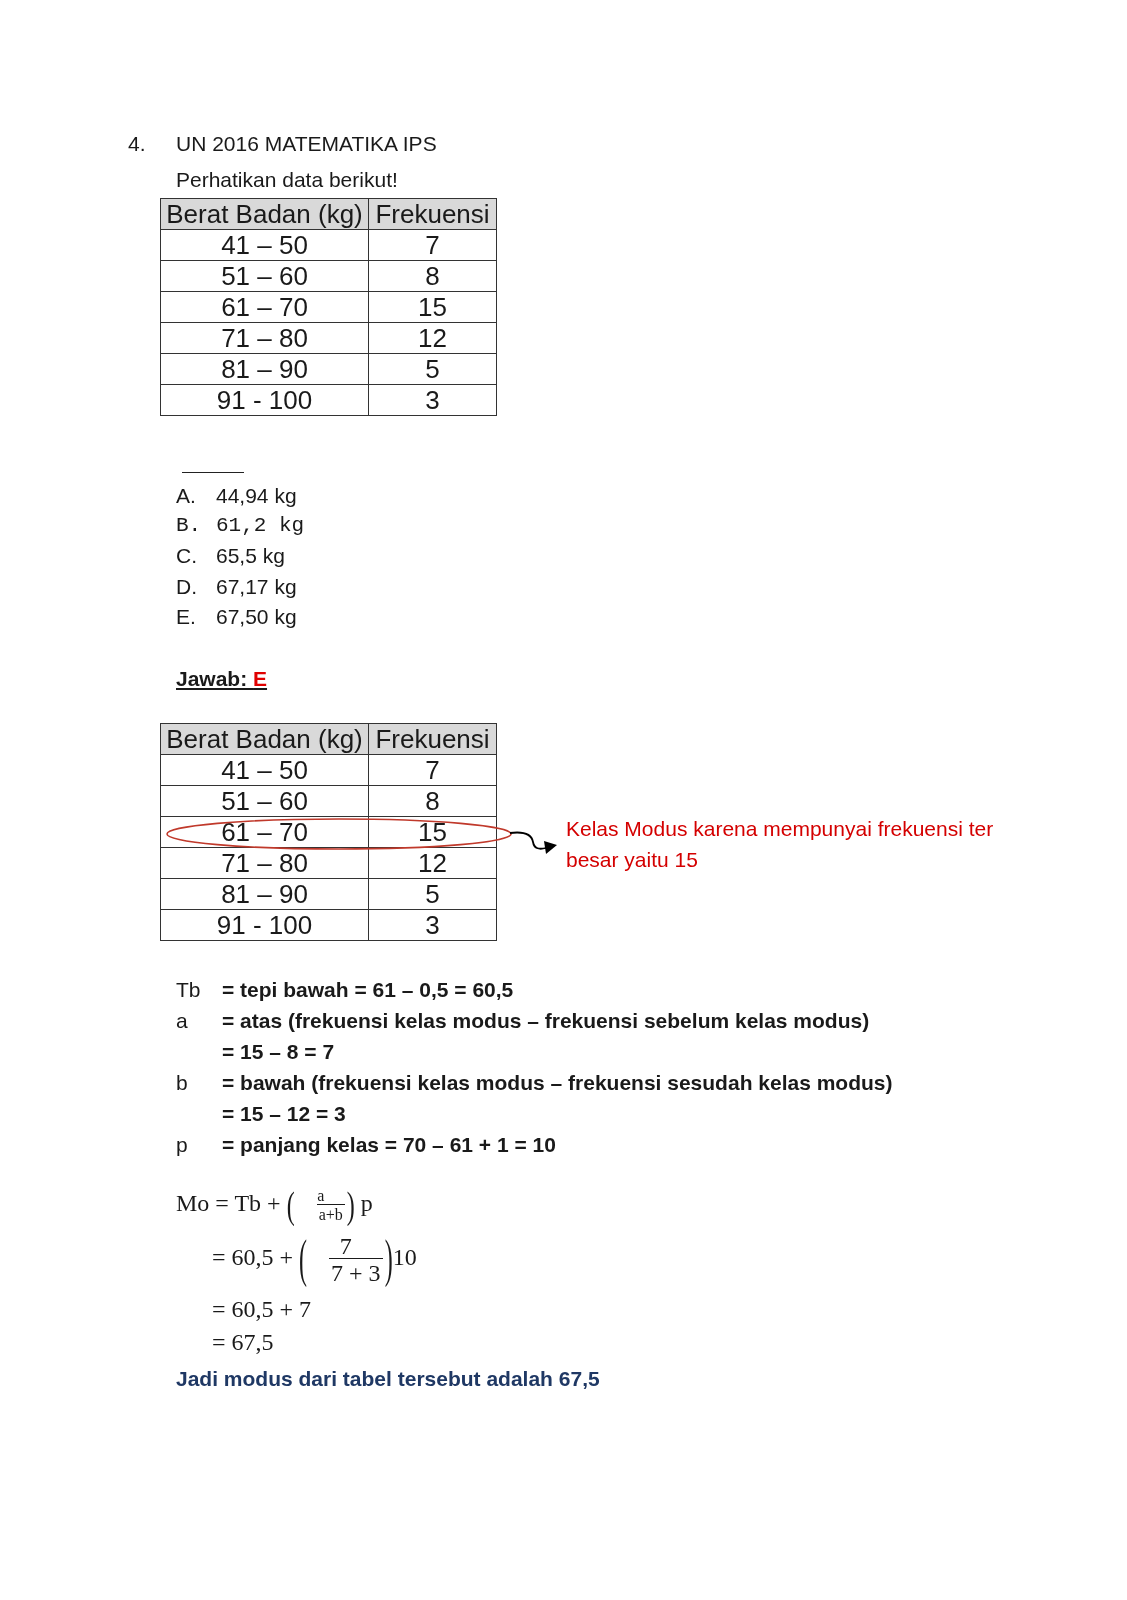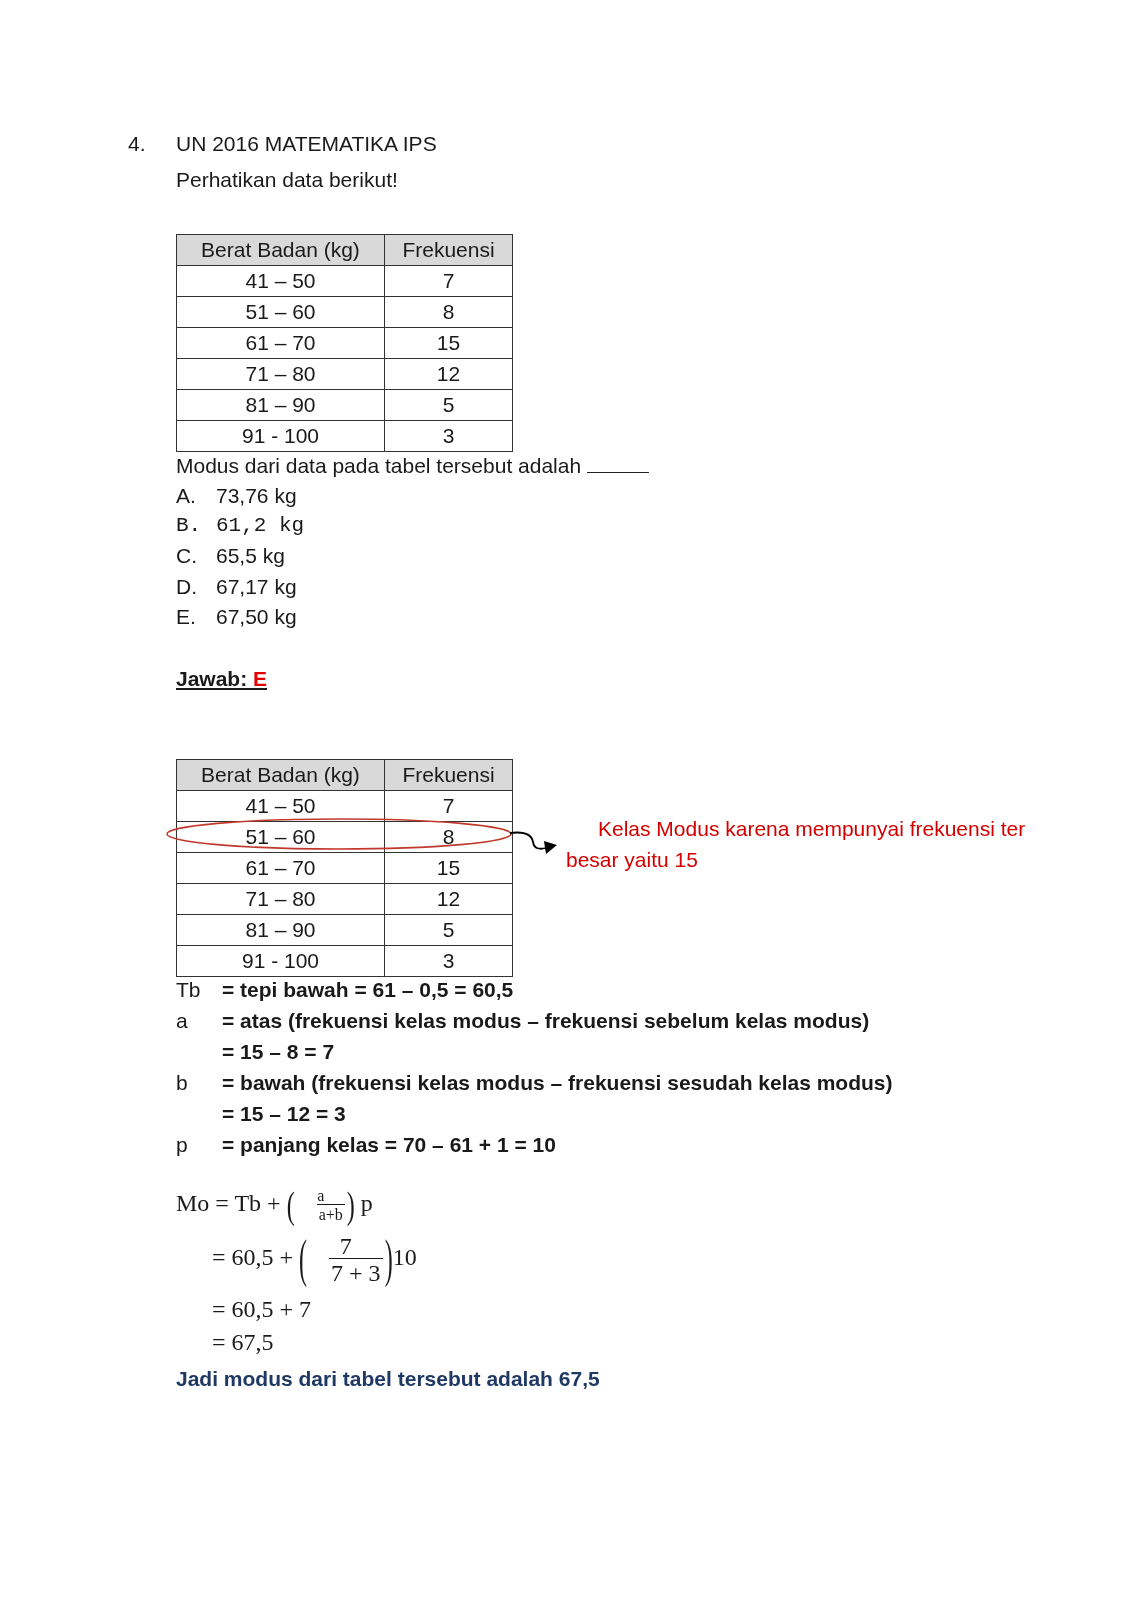--- a/index.html
+++ b/index.html
@@ -11,23 +11,22 @@
   .abs { position: absolute; white-space: nowrap; }
   .line { line-height: 26px; }
 
   
   .qnum { left: 128px; top: 131px; }
   .qtitle { left: 176px; top: 131px; }
   .intro { left: 176px; top: 167px; }
 
   
   table.freq {
-    position: absolute; left: 176px; border-collapse: collapse;
-    font-size: 21px;
-    margin-top: 36px;
+    position: absolute; left: 160px; border-collapse: collapse;
+    font-size: 26px;
   }
   table.freq th, table.freq td {
     border: 1.5px solid #333; text-align: center; padding: 0;
     height: 30px; line-height: 30px; font-weight: normal;
   }
   table.freq th { background: #d9d9d9; }
   table.freq .c1 { width: 207px; }
   table.freq .c2 { width: 127px; }
   #table1 { top: 198px; }
   #table2 { top: 723px; }
@@ -98,24 +97,24 @@
         <td class="c2">5</td>
       </tr>
     <tr>
         <td class="c1">91 - 100</td>
         <td class="c2">3</td>
       </tr>
   </tbody>
 </table>
 
 <div class="abs line question">
-  <span>Modus dari data pada tabel tersebut adalah</span><span class="blank"></span>
+  <span class="blank"></span>
 </div>
 
-<div class="abs line opt" style="top:483px;"><span class="letter">A.</span><span>73,76 kg</span></div>
+<div class="abs line opt" style="top:483px;"><span class="letter">A.</span><span>44,94 kg</span></div>
 <div class="abs line opt" style="top:513px;font-family:Liberation Mono, monospace;"><span class="letter">B.</span><span>61,2 kg</span></div>
 <div class="abs line opt" style="top:543px;"><span class="letter">C.</span><span>65,5 kg</span></div>
 <div class="abs line opt" style="top:574px;"><span class="letter">D.</span><span>67,17 kg</span></div>
 <div class="abs line opt" style="top:604px;"><span class="letter">E.</span><span>67,50 kg</span></div>
 
 <div class="abs line answer">
   <span>Jawab: </span><span class="ans-letter">E</span>
 </div>
 
 <table class="freq" id="table2">
@@ -152,21 +151,21 @@
       </tr>
   </tbody>
 </table>
 
 <svg class="overlay" width="1127" height="1600">
   <ellipse cx="339" cy="834" rx="172" ry="15" fill="none" stroke="#c0392b" stroke-width="1.6"></ellipse>
   <path d="M 510 833 C 526 831, 532 836, 533 842 C 534 848, 538 850, 546 848" fill="none" stroke="#000" stroke-width="1.8"></path>
   <polygon points="557,845 544,841 546,854" fill="#000"></polygon>
 </svg>
 
-<div class="abs line annot" style="top:816px;margin-left:32px;">Kelas Modus karena mempunyai frekuensi ter</div>
+<div class="abs line annot" style="top:816px;">Kelas Modus karena mempunyai frekuensi ter</div>
 <div class="abs line annot" style="top:847px;">besar yaitu 15</div>
 
 <div class="abs line dlabel" style="top:977px;">Tb</div>
 <div class="abs line dtext" style="top:977px;">= tepi bawah = 61 – 0,5 = 60,5</div>
 <div class="abs line dlabel" style="top:1008px;">a</div>
 <div class="abs line dtext" style="top:1008px;">= atas (frekuensi kelas modus – frekuensi sebelum kelas modus)</div>
 <div class="abs line dtext" style="top:1039px;">= 15 – 8 = 7</div>
 <div class="abs line dlabel" style="top:1070px;">b</div>
 <div class="abs line dtext" style="top:1070px;">= bawah (frekuensi kelas modus – frekuensi sesudah kelas modus)</div>
 <div class="abs line dtext" style="top:1101px;">= 15 – 12 = 3</div>

